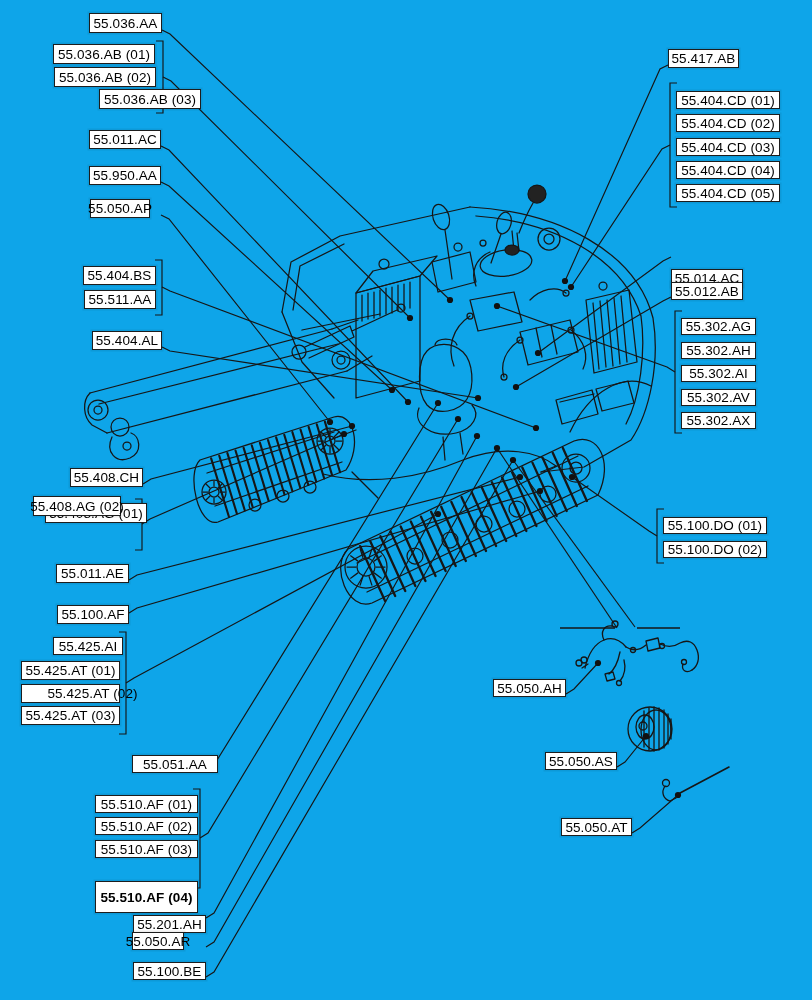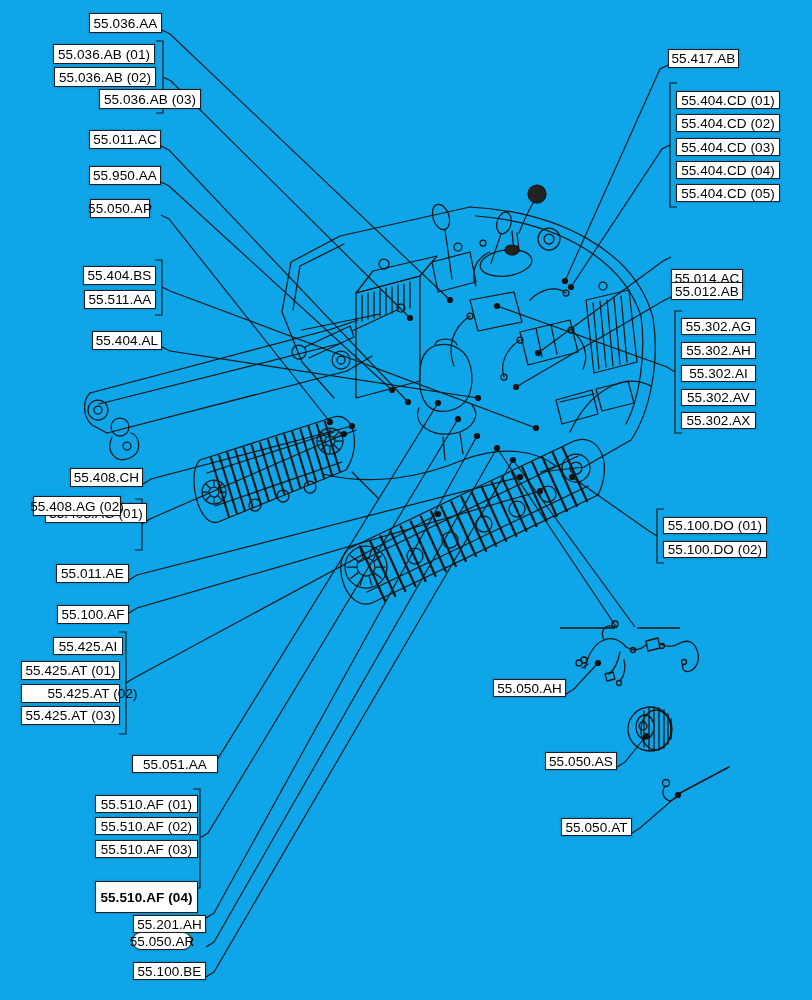--- a/index.html
+++ b/index.html
@@ -312,21 +312,21 @@
     <div class="callout" style="left: 53px; top: 637px; width: 70px; height: 18px;">55.425.AI</div>
     <div class="callout" style="left: 21px; top: 661px; width: 99px; height: 19px;">55.425.AT (01)</div>
     <div class="callout" style="left: 21px; top: 684px; width: 99px; height: 19px; padding-left: 44px;">55.425.AT (02)</div>
     <div class="callout" style="left: 21px; top: 706px; width: 99px; height: 19px;">55.425.AT (03)</div>
     <div class="callout" style="left: 132px; top: 755px; width: 86px; height: 18px;">55.051.AA</div>
     <div class="callout" style="left: 95px; top: 795px; width: 103px; height: 18px;">55.510.AF (01)</div>
     <div class="callout" style="left: 95px; top: 817px; width: 103px; height: 18px;">55.510.AF (02)</div>
     <div class="callout" style="left: 95px; top: 840px; width: 103px; height: 18px;">55.510.AF (03)</div>
     <div class="callout" style="left: 95px; top: 881px; width: 103px; height: 32px; font-weight: bold;">55.510.AF (04)</div>
     <div class="callout" style="left: 133px; top: 903px; width: 73px; height: 18px; margin-top: 12px;">55.201.AH</div>
-    <div class="callout" style="left: 132px; top: 932px; width: 60px; height: 18px; border-radius: 9px;">55.050.AR</div>
+    <div class="callout" style="left: 132px; top: 932px; width: 52px; height: 18px;">55.050.AR</div>
     <div class="callout" style="left: 133px; top: 962px; width: 73px; height: 18px;">55.100.BE</div>
     <div class="callout" style="left: 668px; top: 49px; width: 71px; height: 19px;">55.417.AB</div>
     <div class="callout" style="left: 676px; top: 91px; width: 104px; height: 18px;">55.404.CD (01)</div>
     <div class="callout" style="left: 676px; top: 114px; width: 104px; height: 18px;">55.404.CD (02)</div>
     <div class="callout" style="left: 676px; top: 138px; width: 104px; height: 18px;">55.404.CD (03)</div>
     <div class="callout" style="left: 676px; top: 161px; width: 104px; height: 18px;">55.404.CD (04)</div>
     <div class="callout" style="left: 676px; top: 184px; width: 104px; height: 18px;">55.404.CD (05)</div>
     <div class="callout" style="left: 671px; top: 242px; width: 72px; height: 18px; margin-top: 27px;">55.014.AC</div>
     <div class="callout" style="left: 671px; top: 282px; width: 72px; height: 18px;">55.012.AB</div>
     <div class="callout" style="left: 681px; top: 318px; width: 75px; height: 17px;">55.302.AG</div>

